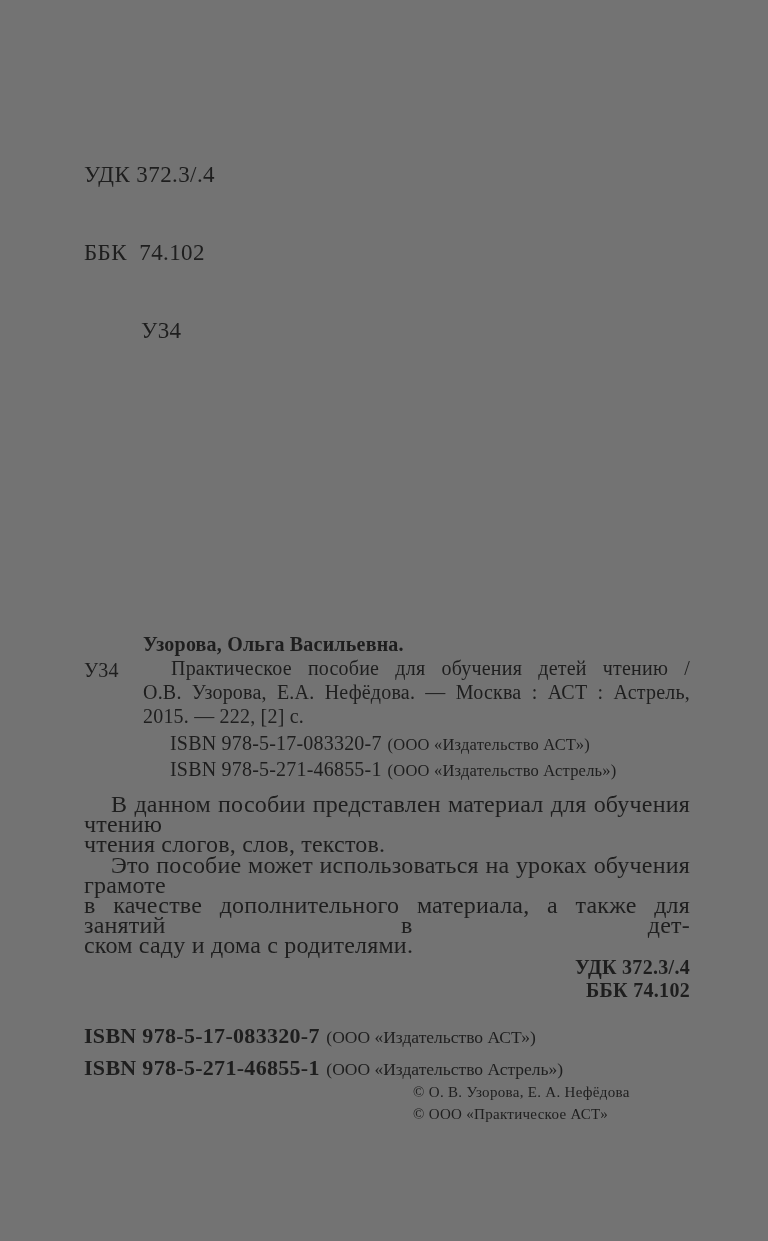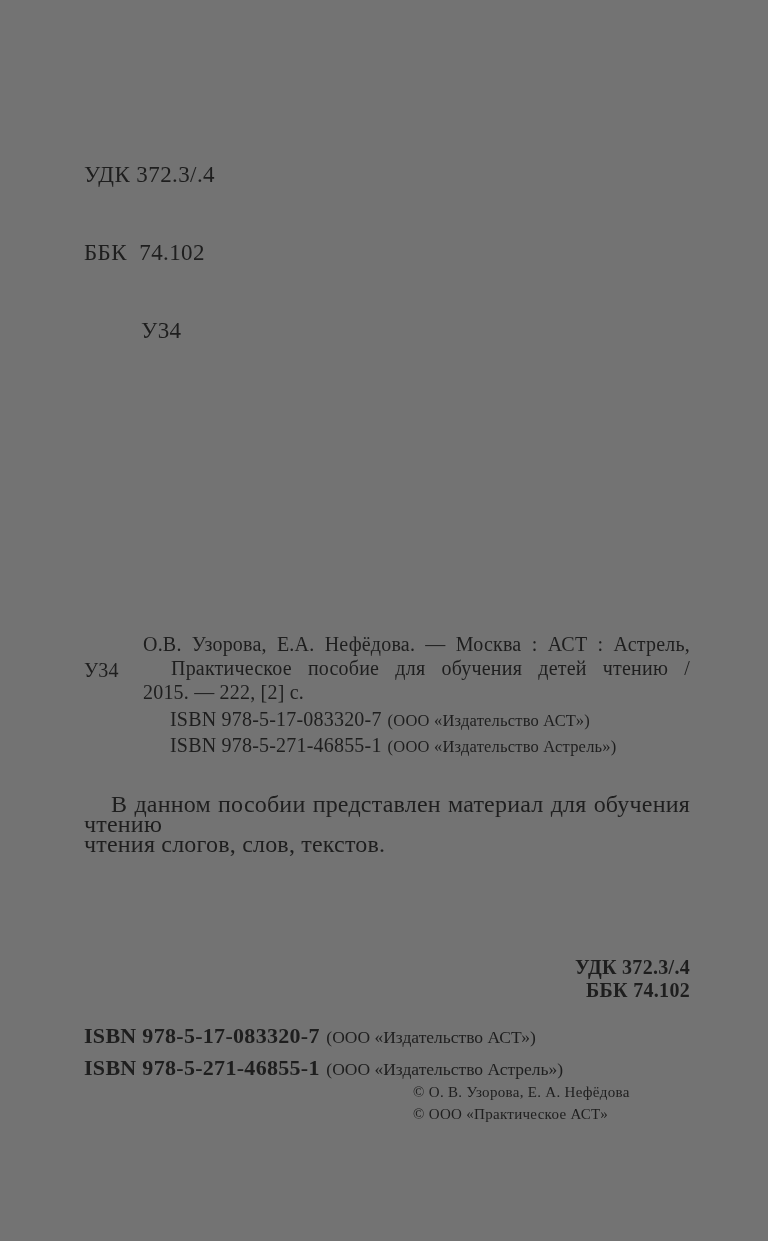--- a/index.html
+++ b/index.html
@@ -100,39 +100,45 @@
 <div class="page">
 
   <div class="top-codes">
     <div>УДК 372.3/.4</div>
     <div>ББК  74.102</div>
     <div class="sign-line">У34</div>
   </div>
 
   <div class="card">
     <div class="margin-sign">У34</div>
+    <div class="author-heading">Узорова, Ольга Васильевна.</div>
+    <div class="line full ind">Практическое пособие для обучения детей чтению /</div>
     <div class="line full">О.В. Узорова, Е.А. Нефёдова. — Москва : АСТ : Астрель,</div>
-    <div class="line full ind">Практическое пособие для обучения детей чтению /</div>
     <div class="line">2015. — 222, [2] с.</div>
     <div class="isbn-group">
       <div class="isbn-line">
         <span class="num">ISBN 978-5-17-083320-7</span><span class="pub">(ООО «Издательство АСТ»)</span>
       </div>
       <div class="isbn-line">
         <span class="num">ISBN 978-5-271-46855-1</span><span class="pub">(ООО «Издательство Астрель»)</span>
       </div>
     </div>
   </div>
 
   <div class="annotation">
     <div>
       <div class="line full ind">В данном пособии представлен материал для обучения чтению</div>
     </div>
     <div>
       <div class="line">чтения слогов, слов, текстов.</div>
+    </div>
+    <div>
+      <div class="line full ind">Это пособие может использоваться на уроках обучения грамоте</div>
+      <div class="line full">в качестве дополнительного материала, а также для занятий в дет-</div>
+      <div class="line">ском саду и дома с родителями.</div>
     </div>
   </div>
 
   <div class="codes-right">
     <div>УДК 372.3/.4</div>
     <div>ББК 74.102</div>
   </div>
 
   <div class="isbn-bottom">
     <div class="isbn-line">

